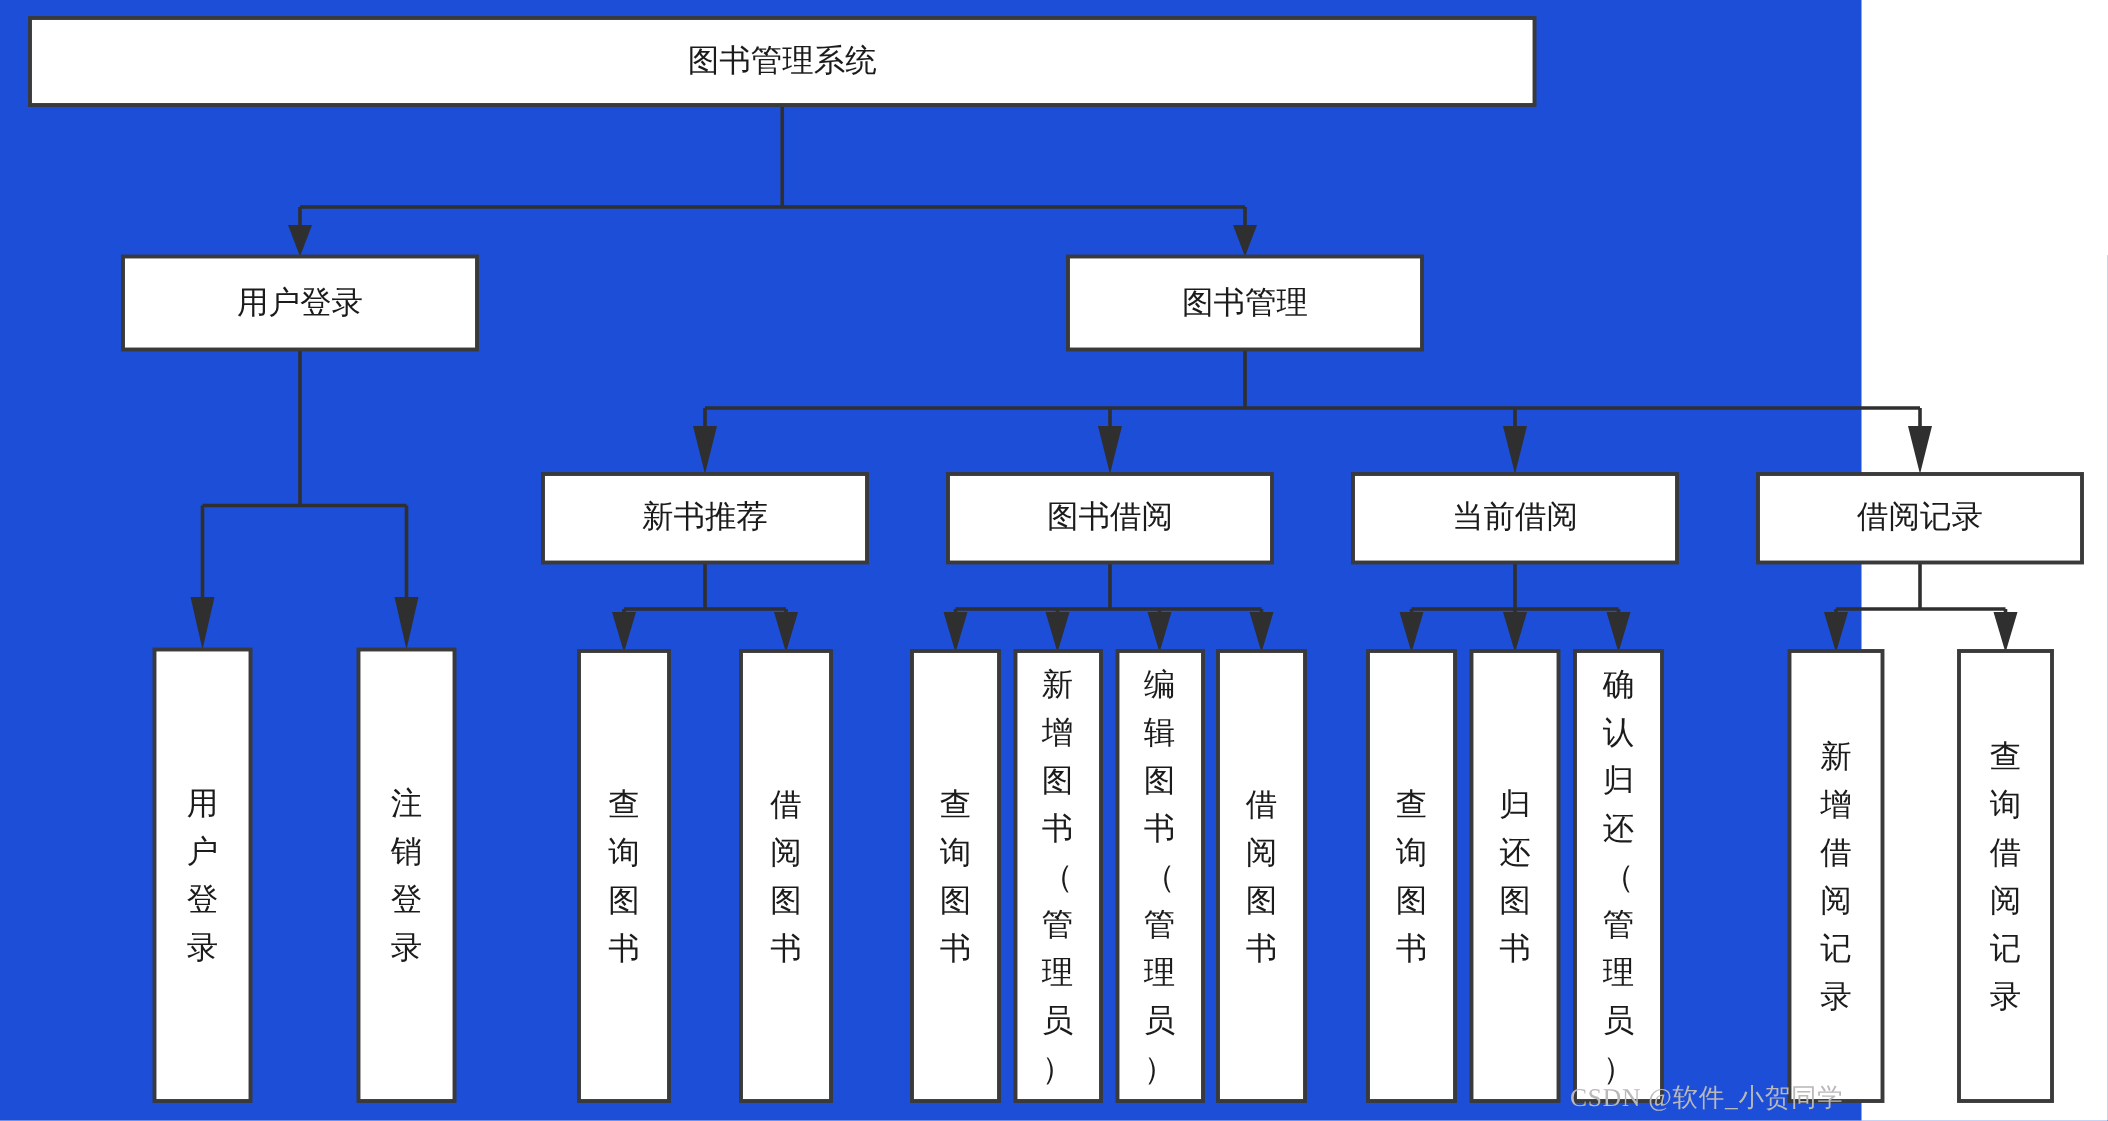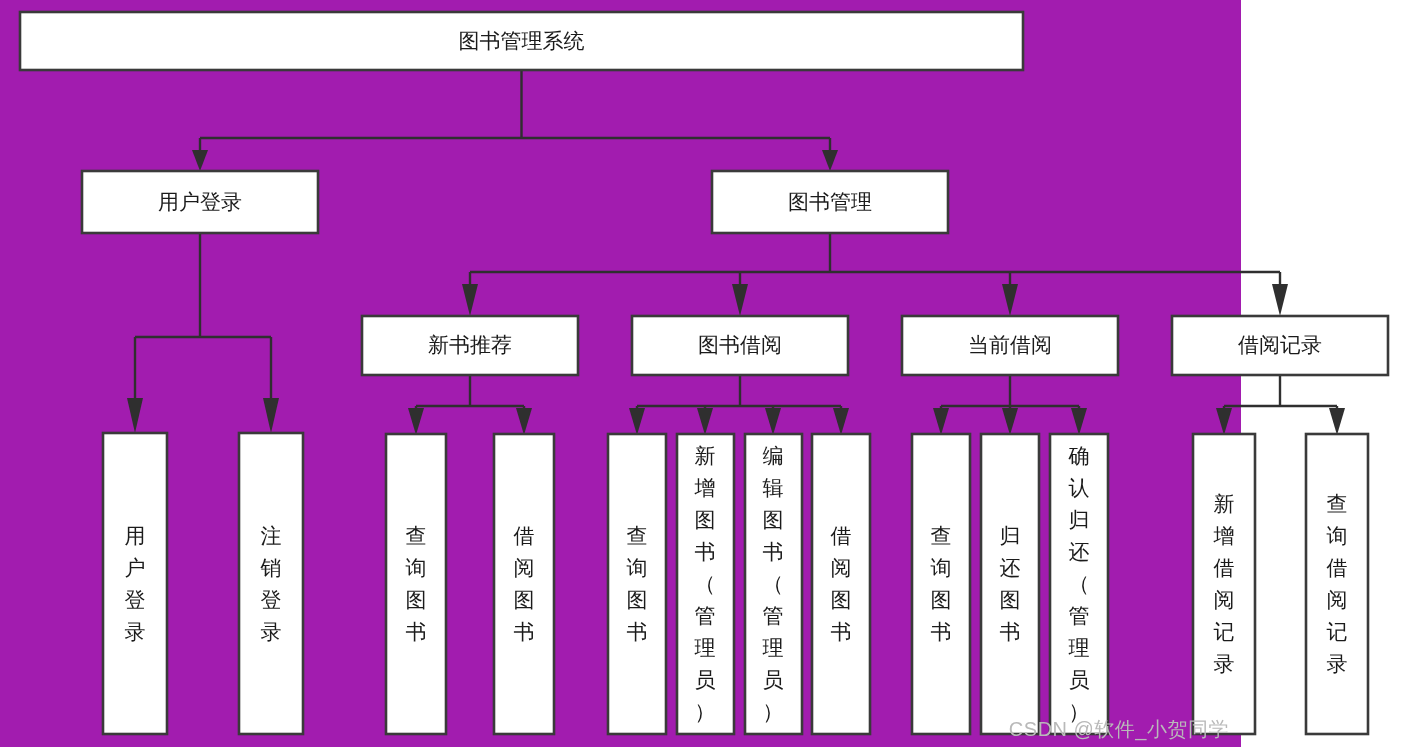--- a/index.html
+++ b/index.html
@@ -11,21 +11,21 @@
     width: 1405px;
     height: 747px;
     font-family: "Liberation Sans", sans-serif;
     overflow: hidden;
     position: relative;
   }
   #diagram-root {
     position: relative;
     width: 1241px;
     height: 747px;
-    background: #a21caf;
+    background: #1d4ed8;
   }
   svg.diagram {
     position: absolute;
     left: 0;
     top: 0;
     width: 1405px;
     height: 747px;
   }
   .node-box {
     fill: #ffffff;
@@ -52,22 +52,22 @@
   .node-label-v {
     font-family: "Liberation Sans", sans-serif;
     font-size: 21px;
     fill: #1b1b1b;
     text-anchor: middle;
   }
   .watermark {
     position: absolute;
     right: 12px;
     bottom: 4px;
-    font-family: Liberation Sans, sans-serif;
-    font-size: 20px;
+    font-family: Liberation Serif, serif;
+    font-size: 17px;
     color: #b9b9b9;
     letter-spacing: 0.5px;
     white-space: nowrap;
     user-select: none;
   }
 </style>
 </head>
 <body>
 
 <div id="diagram-root">

